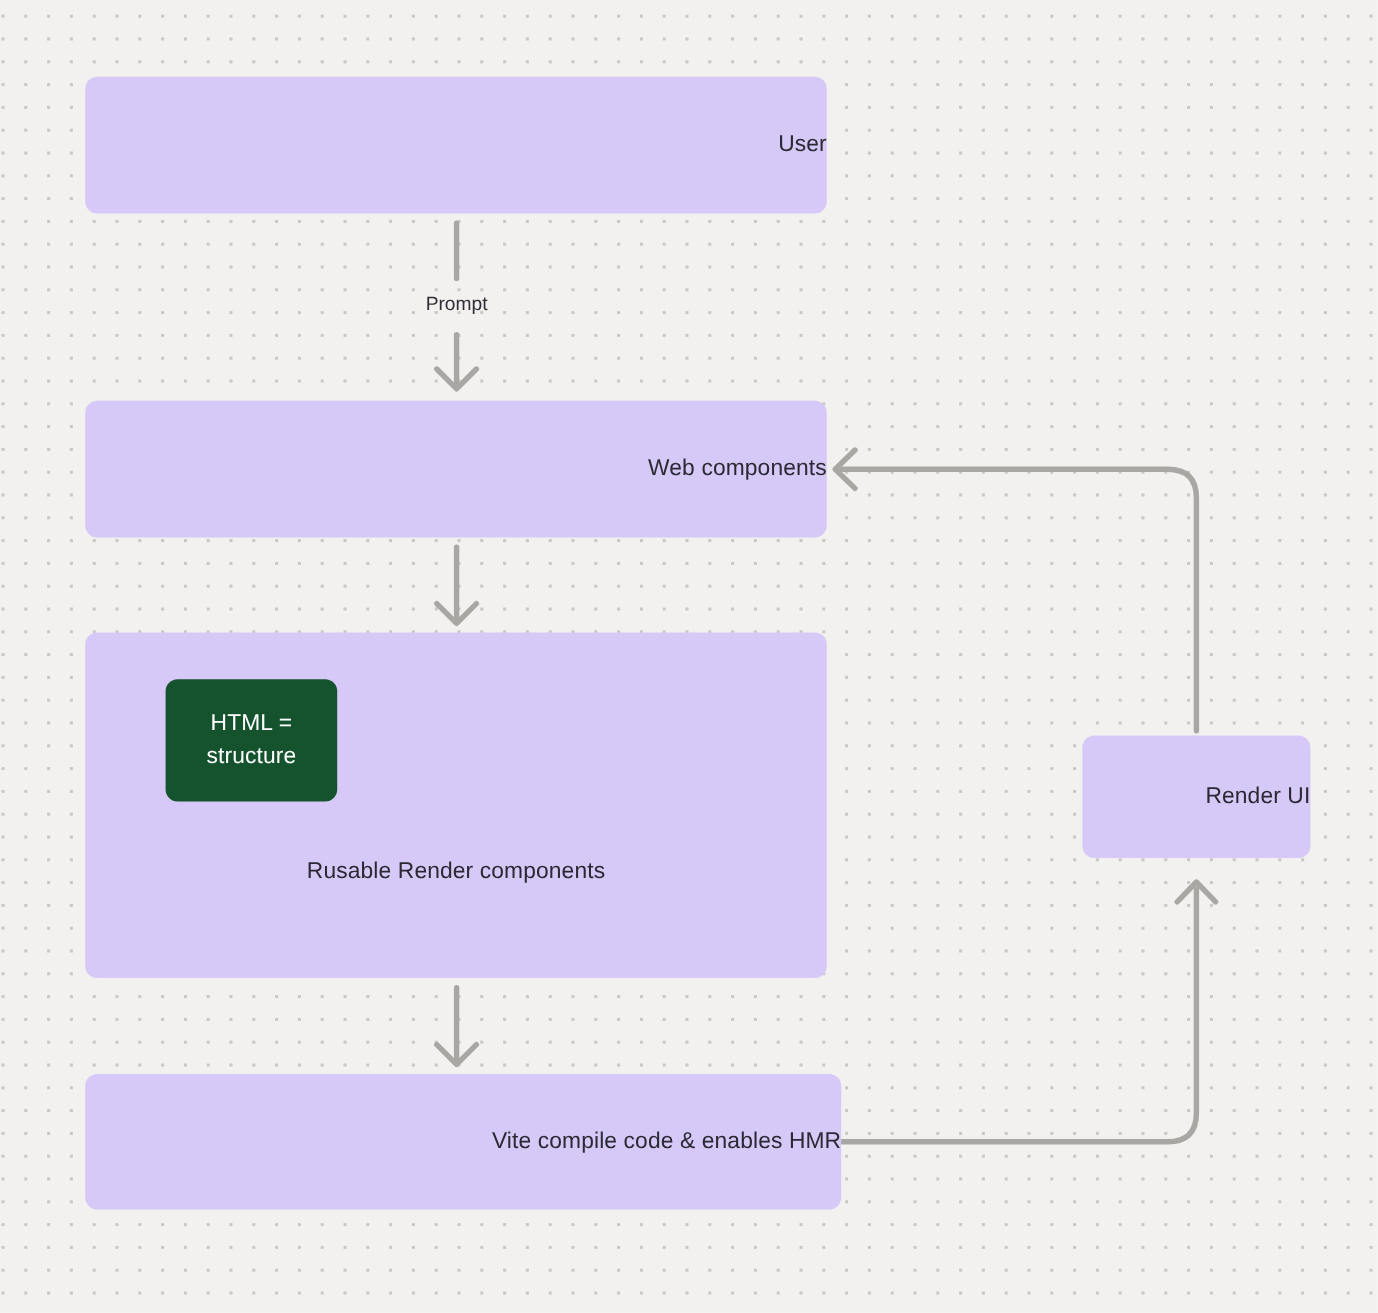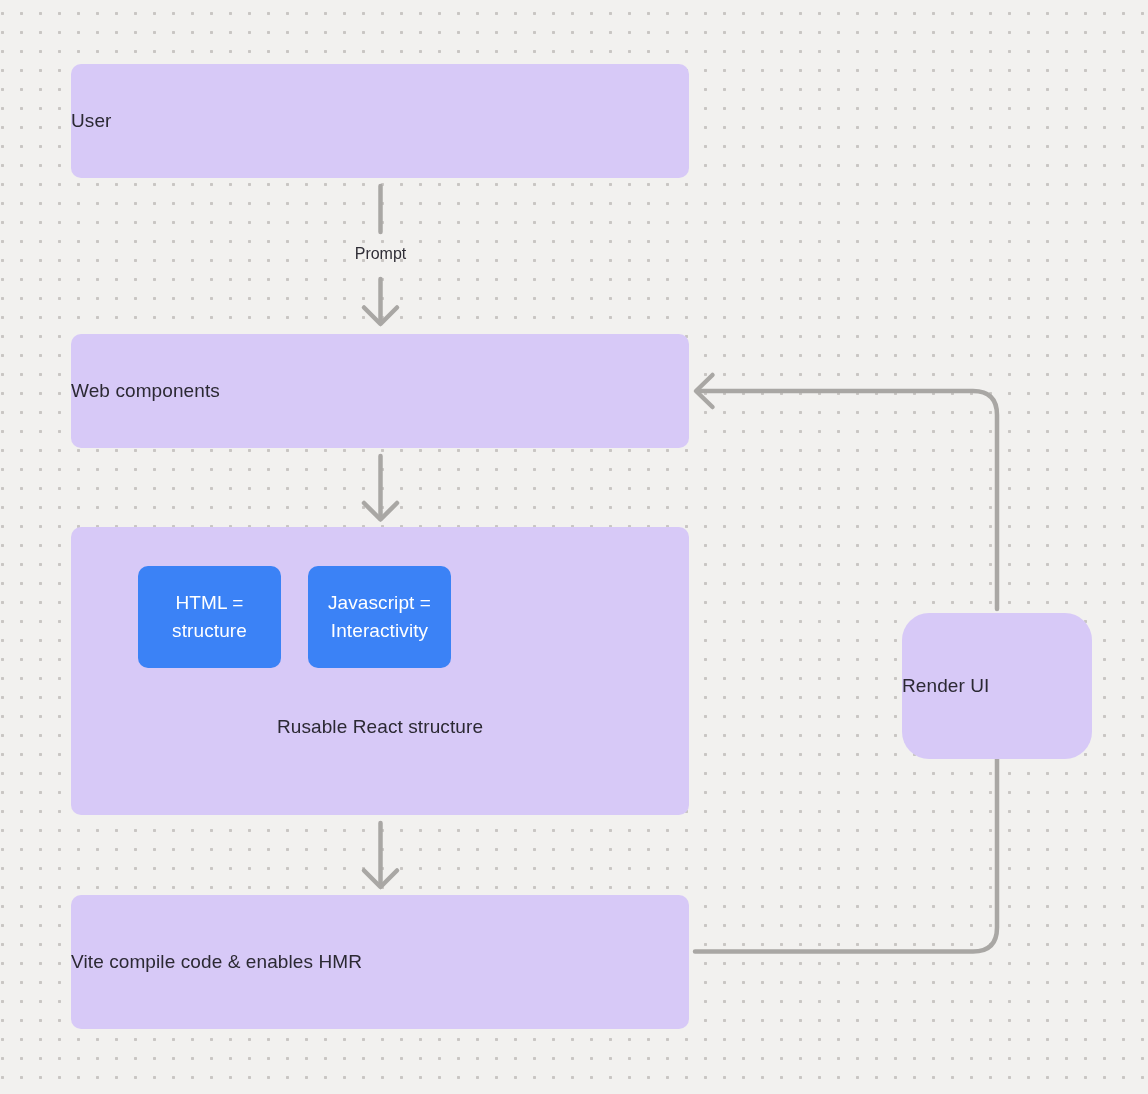--- a/index.html
+++ b/index.html
@@ -16,44 +16,44 @@
     background-size: 19px 19px;
     background-position: 12px 4px;
     overflow: hidden;
   }
   .node {
     position: absolute;
     background: #d7c9f7;
     border-radius: 10px;
     display: flex;
     align-items: center;
-    justify-content: flex-start;
+    justify-content: flex-end;
     color: #2b2933;
     font-size: 19px;
     font-weight: 500;
     letter-spacing: 0.1px;
   }
   .node-user        { left: 71px;  top: 64px;  width: 618px; height: 114px; }
   .node-webapp      { left: 71px;  top: 334px; width: 618px; height: 114px; }
   .node-components  { left: 71px;  top: 527px; width: 618px; height: 288px; display: block; }
-  .node-vite        { left: 71px;  top: 895px; width: 618px; height: 134px; }
-  .node-renderui    { left: 902px; top: 613px; width: 190px; height: 146px; border-radius: 27px; }
+  .node-vite        { left: 71px;  top: 895px; width: 618px; height: 113px; padding-left: 12px; }
+  .node-renderui    { left: 902px; top: 613px; width: 190px; height: 102px; }
 
   .chip-row {
     position: absolute;
     left: 67px;
     top: 39px;
     width: 484px;
     display: flex;
     gap: 27px;
   }
   .chip {
     width: 143px;
     height: 102px;
-    background: #3b82f6;
+    background: #14532d;
     border-radius: 10px;
     display: flex;
     align-items: center;
     justify-content: center;
     text-align: center;
     color: #ffffff;
     font-size: 19px;
     font-weight: 500;
     line-height: 28px;
     padding: 15px 8px;
@@ -137,25 +137,22 @@
 
   <div class="node node-webapp">
     <span>Web components</span>
   </div>
 
   <div class="node node-components">
     <div class="chip-row">
       <div class="chip">
         <span>HTML = structure</span>
       </div>
-      <div class="chip">
-        <span>Javascript = Interactivity</span>
-      </div>
     </div>
-    <div class="group-caption">Rusable React structure</div>
+    <div class="group-caption">Rusable Render components</div>
   </div>
 
   <div class="node node-vite">
     <span>Vite compile code &amp; enables HMR</span>
   </div>
 
   <div class="node node-renderui">
     <span>Render UI</span>
   </div>
 

